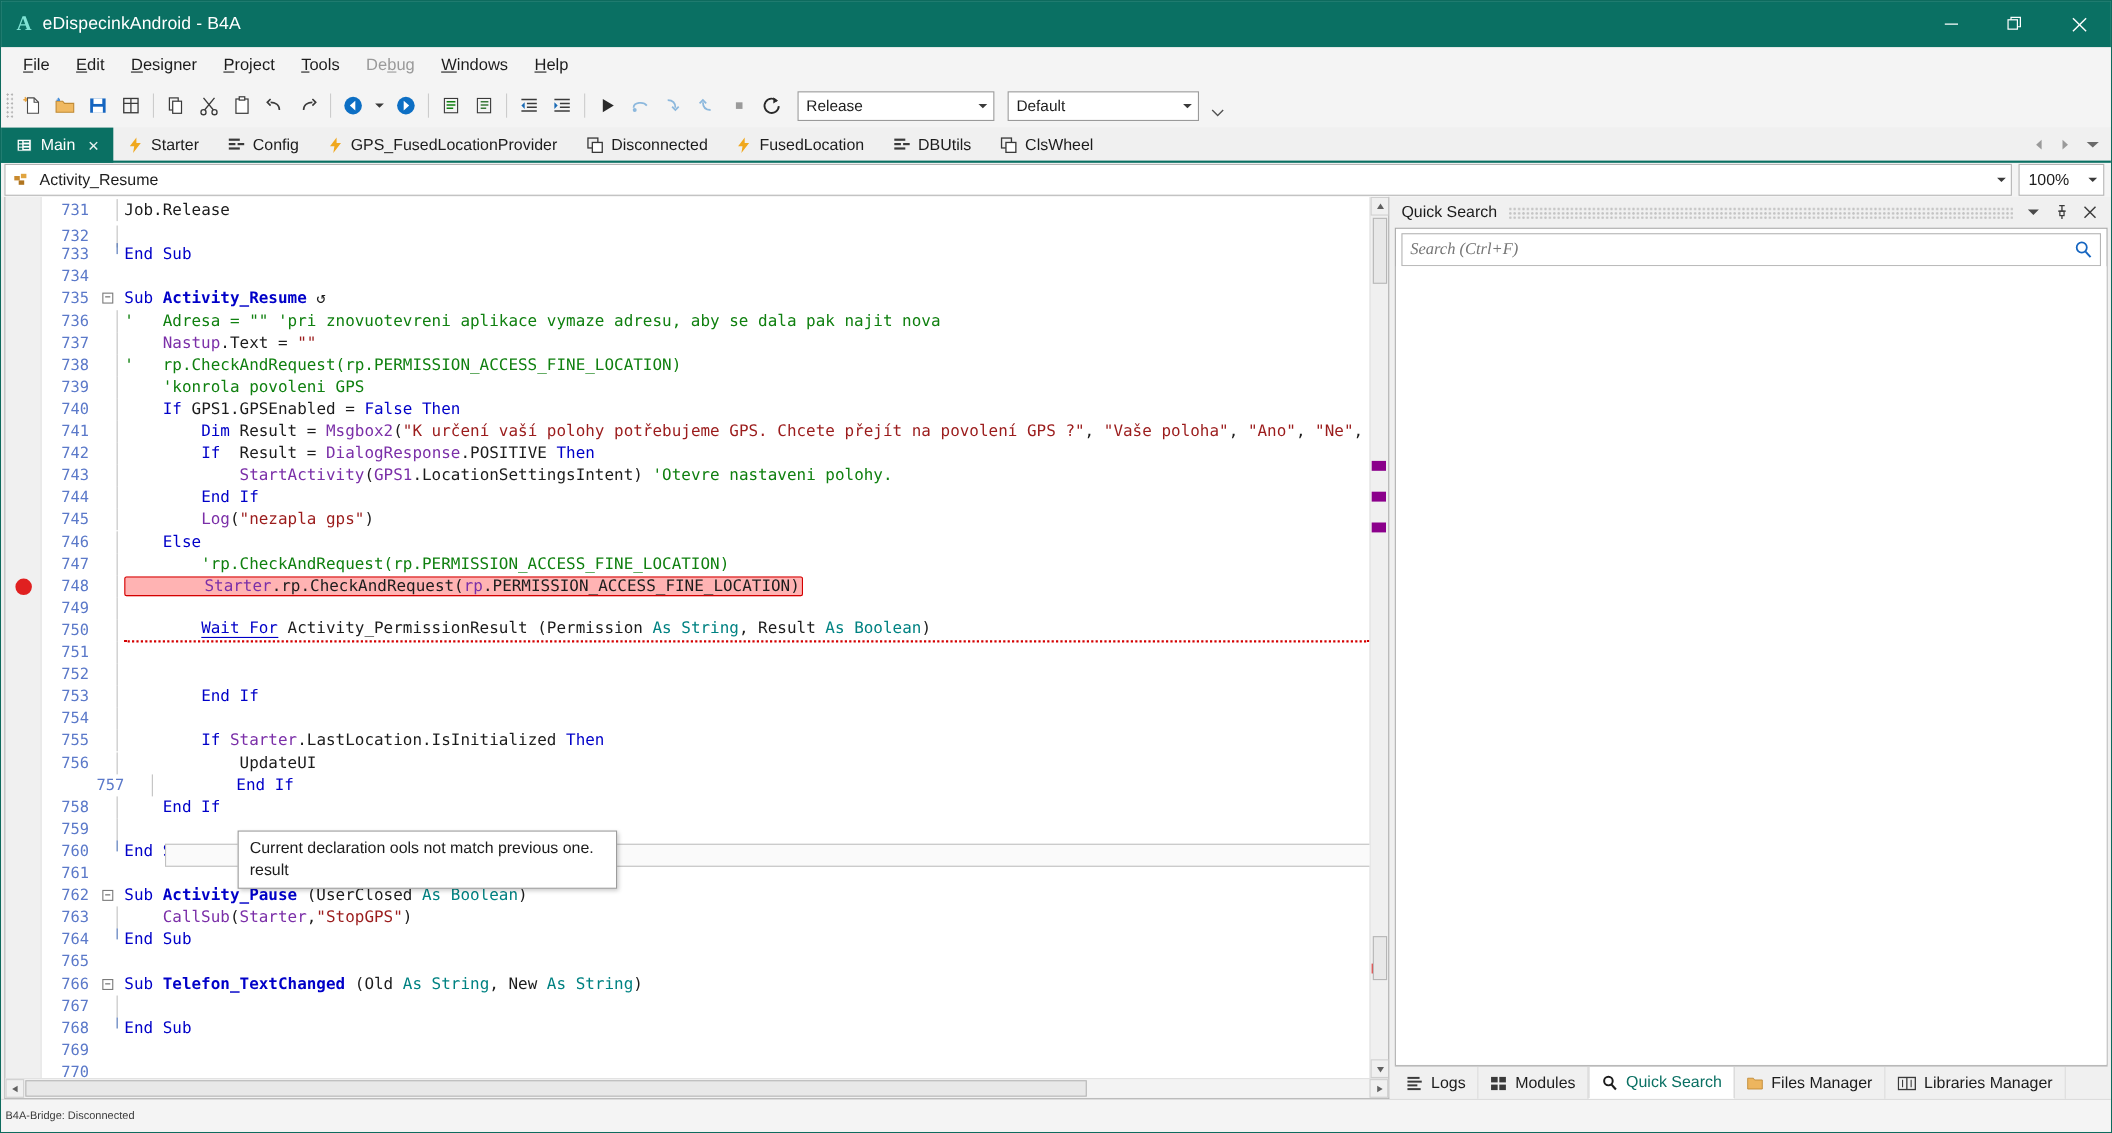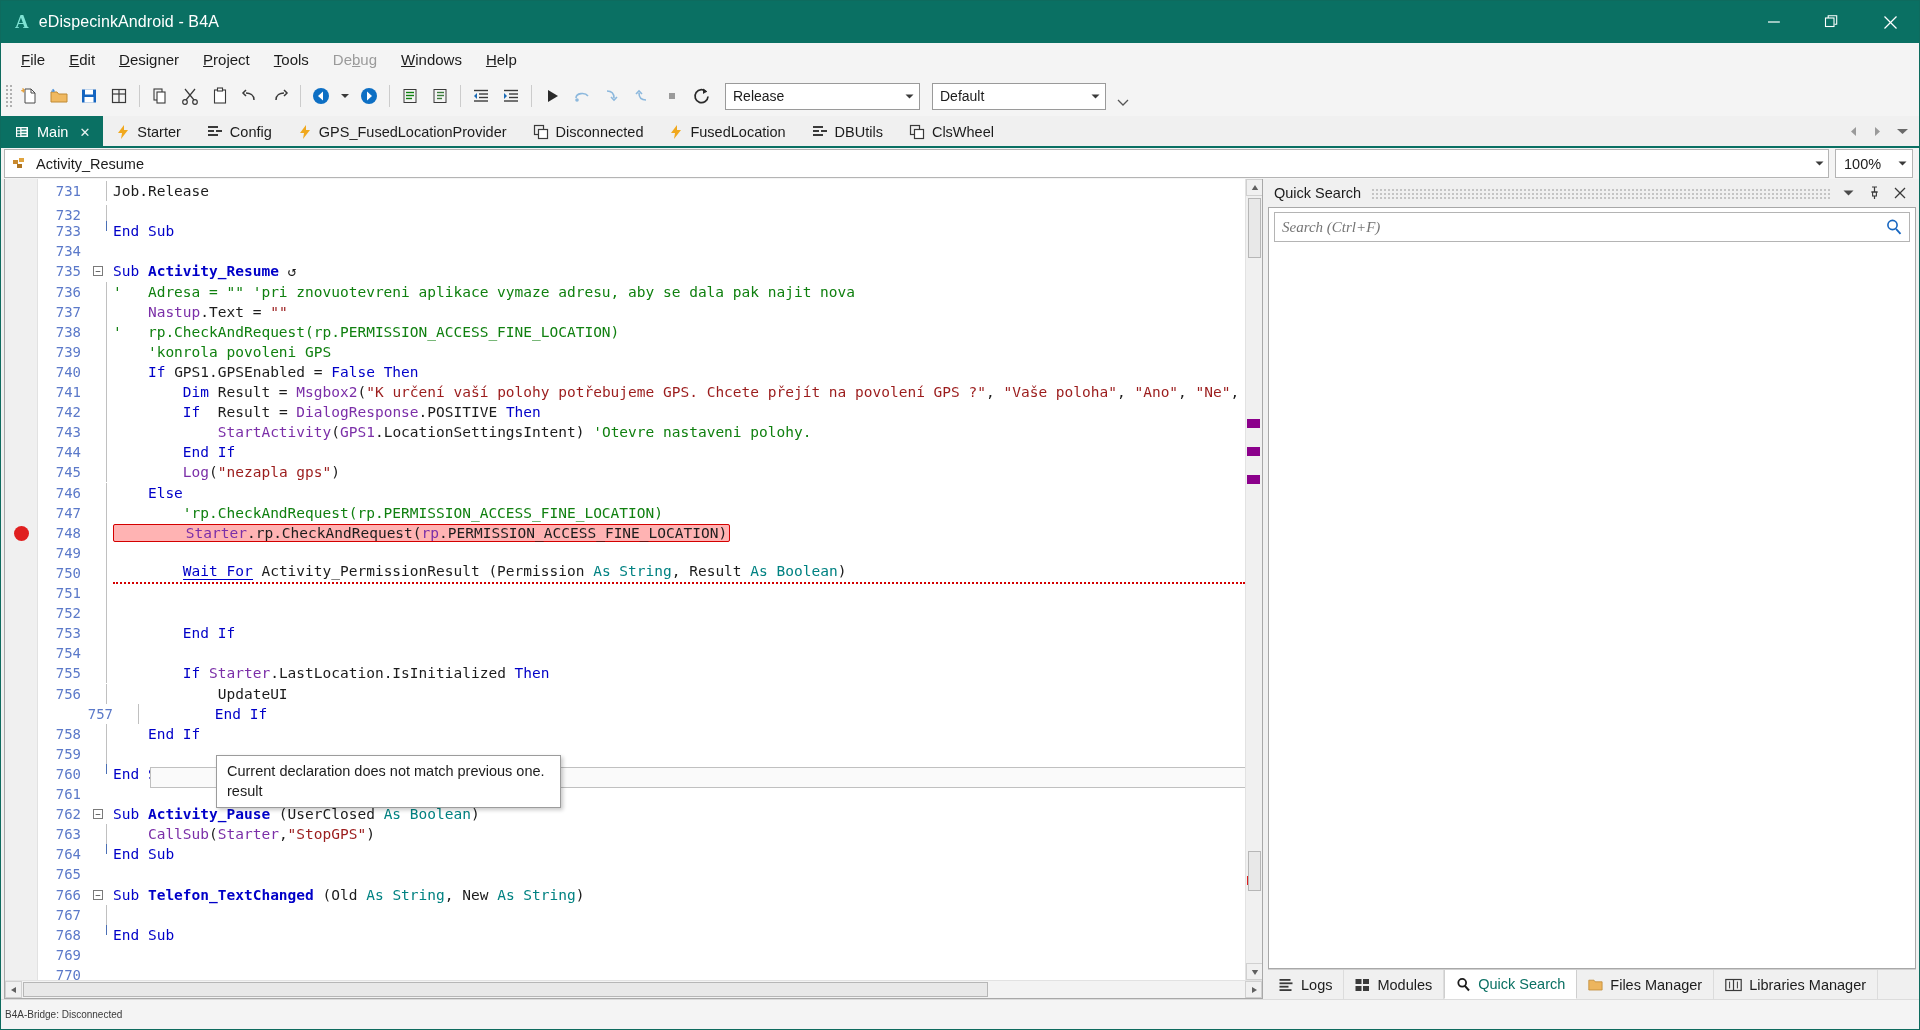--- a/index.html
+++ b/index.html
@@ -62,21 +62,21 @@
   }
   .tb-combo {
     height: 27px; border: 1px solid #9a9a9a; background: #fff;
     display: flex; align-items: center; font-size: 14px; color: #1c1c1c;
     padding-left: 7px; margin-left: 8px; position: relative;
   }
   .tb-combo .cb-arrow {
     position: absolute; right: 0; top: 0; bottom: 0; width: 20px;
     display: flex; align-items: center; justify-content: center;
   }
-  #combo-release { width: 195px; }
+  #combo-release { width: 179px; }
   #combo-config { width: 174px; margin-left: 12px; }
   .tb-dots {
     margin-left: 10px; width: 14px; height: 22px; color: #555;
     display:flex; align-items:flex-end; justify-content:center; font-size: 13px;
   }
 
   
   .tabbar {
     height: 32px; background: #f0f0f0; display: flex; align-items: stretch;
     flex: 0 0 32px; border-bottom: 2px solid #0a7063; position: relative;
@@ -674,21 +674,21 @@
             <div class="code-line" style="position: absolute; left: 0px; right: 0px; top: 665.3px;"><span class="ln">764</span><span class="fold"></span><span class="indent-guide" style="background: rgb(74, 111, 181); height: 50%; align-self: flex-start;"></span><span class="code-txt"><span class="k">End Sub</span></span></div>
             <div class="code-line" style="position: absolute; left: 0px; right: 0px; top: 685.4px;"><span class="ln">765</span><span class="fold"></span><span class="indent-guide" style="background: transparent;"></span><span class="code-txt"></span></div>
             <div class="code-line" style="position: absolute; left: 0px; right: 0px; top: 705.5px;"><span class="ln">766</span><span class="fold"><span class="fold-box">−</span></span><span class="indent-guide" style="background: transparent;"></span><span class="code-txt"><span class="k">Sub </span><span class="kb">Telefon_TextChanged</span><span class="n"> (Old </span><span class="t">As String</span><span class="n">, New </span><span class="t">As String</span><span class="n">)</span></span></div>
             <div class="code-line" style="position: absolute; left: 0px; right: 0px; top: 725.6px;"><span class="ln">767</span><span class="fold"></span><span class="indent-guide"></span><span class="code-txt"></span></div>
             <div class="code-line" style="position: absolute; left: 0px; right: 0px; top: 745.7px;"><span class="ln">768</span><span class="fold"></span><span class="indent-guide" style="background: rgb(74, 111, 181); height: 50%; align-self: flex-start;"></span><span class="code-txt"><span class="k">End Sub</span></span></div>
             <div class="code-line" style="position: absolute; left: 0px; right: 0px; top: 765.8px;"><span class="ln">769</span><span class="fold"></span><span class="indent-guide" style="background: transparent;"></span><span class="code-txt"></span></div>
             <div class="code-line" style="position: absolute; left: 0px; right: 0px; top: 785.9px;"><span class="ln">770</span><span class="fold"></span><span class="indent-guide" style="background: transparent;"></span><span class="code-txt"></span></div>
 
           <div class="autolist"></div>
           <div class="err-tip">
-            <div>Current declaration does not match previous one.</div>
+            <div>Current declaration ools not match previous one.</div>
             <div>result</div>
           </div>
         </div>
 
         <div class="code-vscroll">
           <div class="sb-arrow" style="position:absolute;top:0;left:0">
             <svg width="8" height="8" viewBox="0 0 8 8">
                 <path d="M4 1l3.2 5H0.8z" fill="#606060"></path>
               </svg>
           </div>

